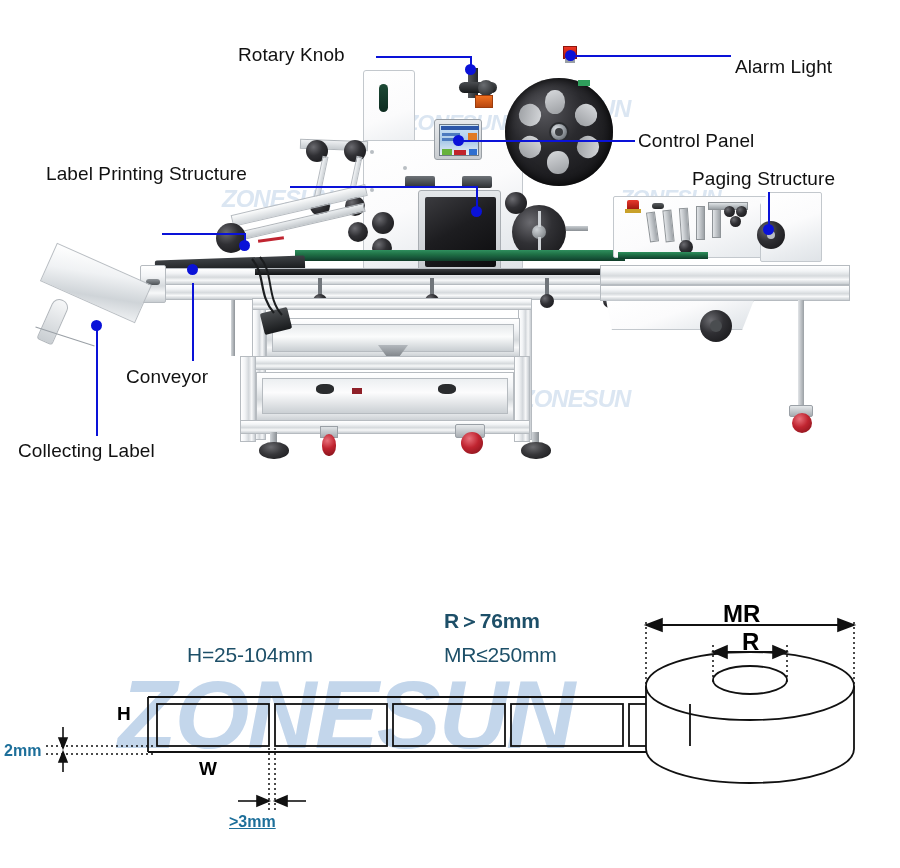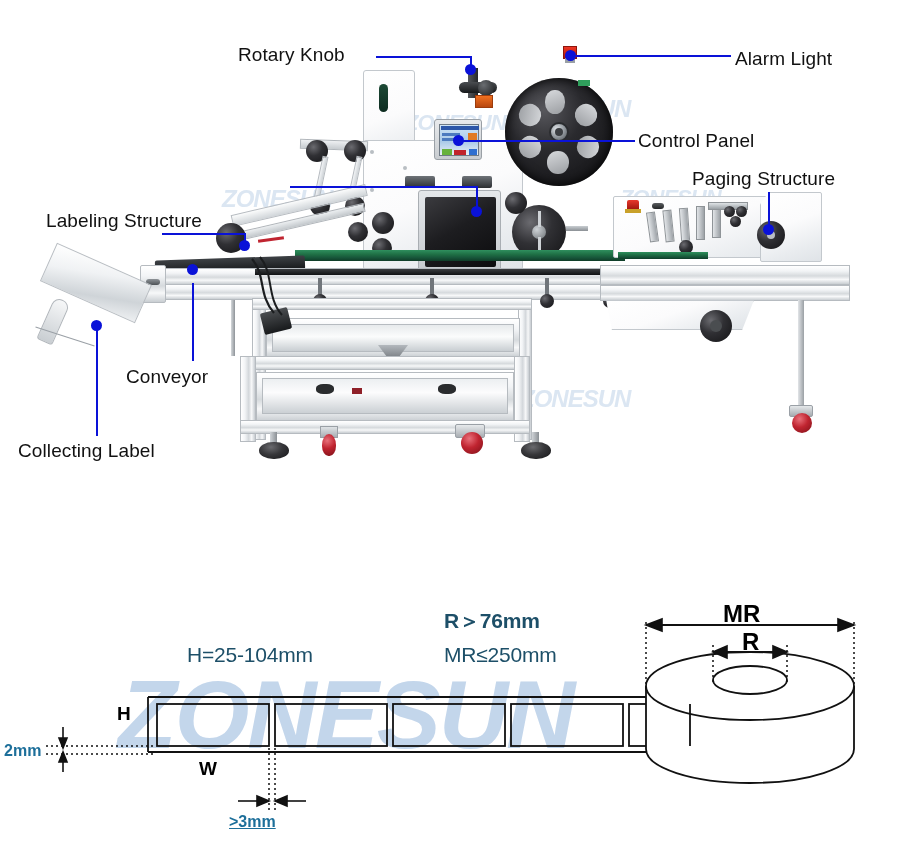--- a/index.html
+++ b/index.html
@@ -307,37 +307,37 @@
     <svg class="mpart" style="left:248px;top:255px;width:80px;height:70px;" viewBox="0 0 80 70">
       <path d="M4 4 C 18 20, 10 40, 26 58" stroke="#1b1d1f" stroke-width="2.2" fill="none"></path>
       <path d="M12 2 C 26 18, 18 42, 34 60" stroke="#1b1d1f" stroke-width="2" fill="none"></path>
     </svg>
 
     <div class="callout-label" style="left:238px;top:44px;">Rotary Knob</div>
     <div class="lead lead-h" style="left:376px;top:56px;width:96px;"></div>
     <div class="lead lead-v" style="left:470px;top:56px;height:12px;"></div>
     <div class="dot" style="left:465px;top:64px;"></div>
 
-    <div class="callout-label" style="left:735px;top:48px;">Alarm Light</div>
+    <div class="callout-label" style="left:735px;top:56px;">Alarm Light</div>
     <div class="lead lead-h" style="left:576px;top:55px;width:155px;"></div>
     <div class="dot" style="left:565px;top:50px;"></div>
 
     <div class="callout-label" style="left:638px;top:130px;">Control Panel</div>
     <div class="lead lead-h" style="left:463px;top:140px;width:172px;"></div>
     <div class="dot" style="left:453px;top:135px;"></div>
 
+    <div class="callout-label" style="left:46px;top:163px;">Label Printing Structure</div>
     <div class="lead lead-h" style="left:290px;top:186px;width:188px;"></div>
     <div class="lead lead-v" style="left:476px;top:186px;height:24px;"></div>
     <div class="dot" style="left:471px;top:206px;"></div>
 
     <div class="callout-label" style="left:692px;top:168px;">Paging Structure</div>
     <div class="lead lead-v" style="left:768px;top:192px;height:37px;"></div>
     <div class="dot" style="left:763px;top:224px;"></div>
 
-    <div class="callout-label" style="left:46px;top:210px;">Labeling Structure</div>
     <div class="lead lead-h" style="left:162px;top:233px;width:84px;"></div>
     <div class="lead lead-v" style="left:244px;top:233px;height:12px;"></div>
     <div class="dot" style="left:239px;top:240px;"></div>
 
     <div class="callout-label" style="left:126px;top:366px;">Conveyor</div>
     <div class="lead lead-v" style="left:192px;top:283px;height:78px;"></div>
     <div class="dot" style="left:187px;top:264px;"></div>
 
     <div class="callout-label" style="left:18px;top:440px;">Collecting Label</div>
     <div class="lead lead-v" style="left:96px;top:330px;height:106px;"></div>

